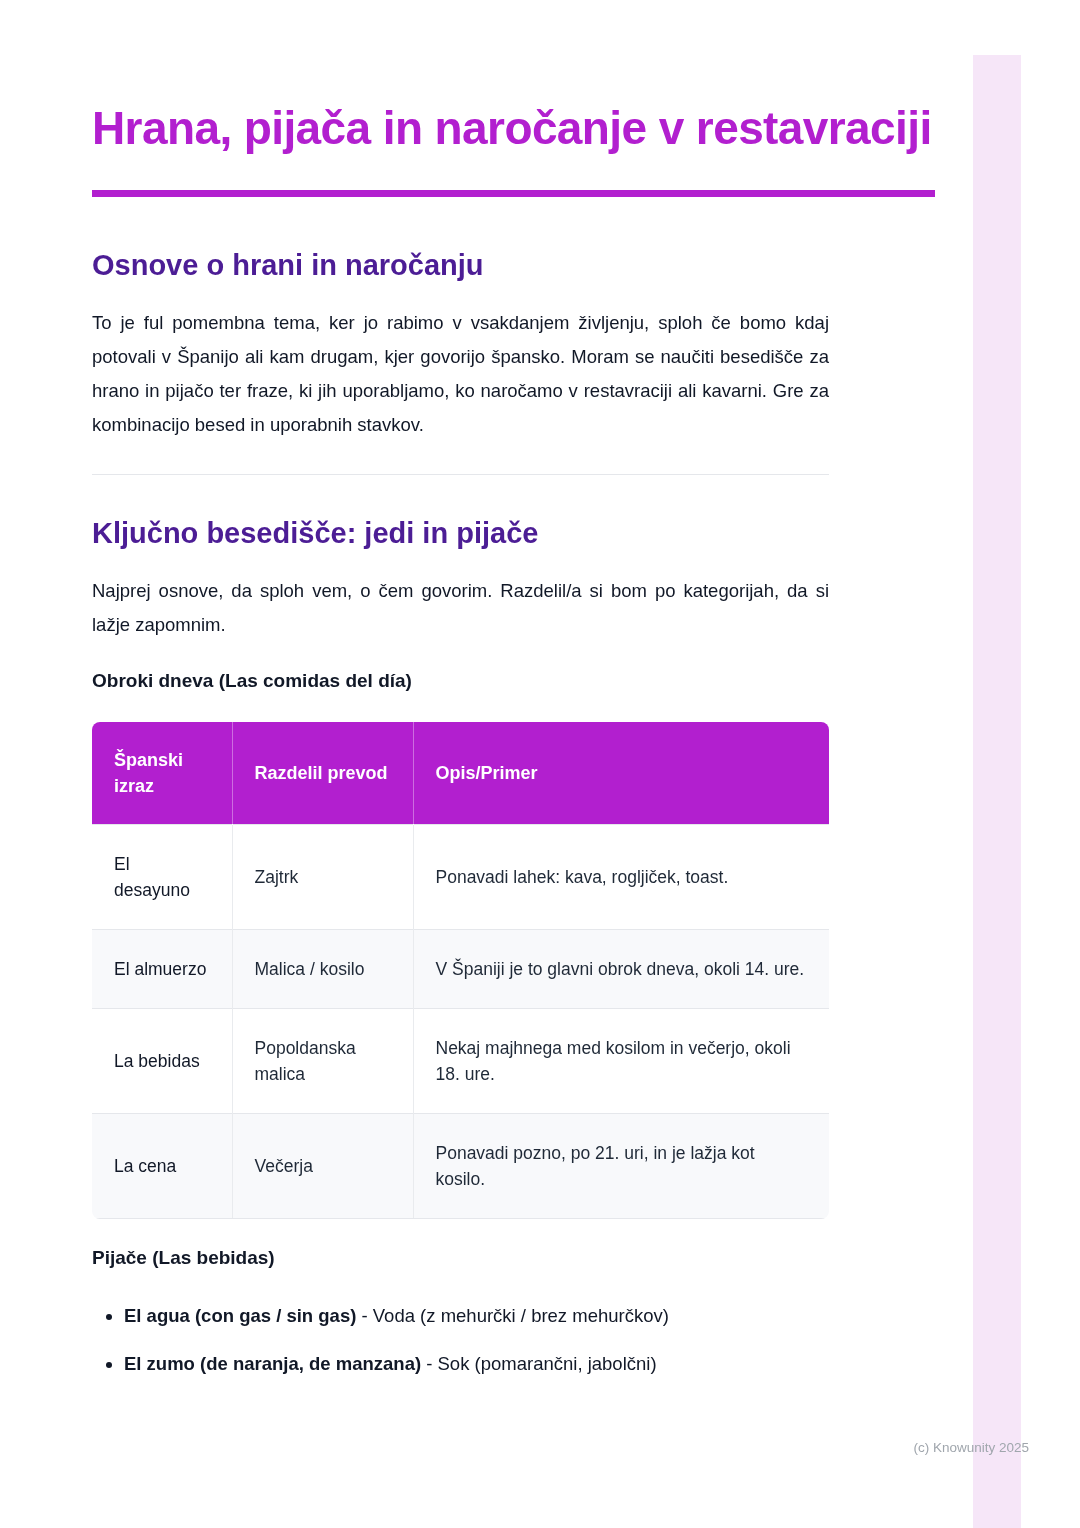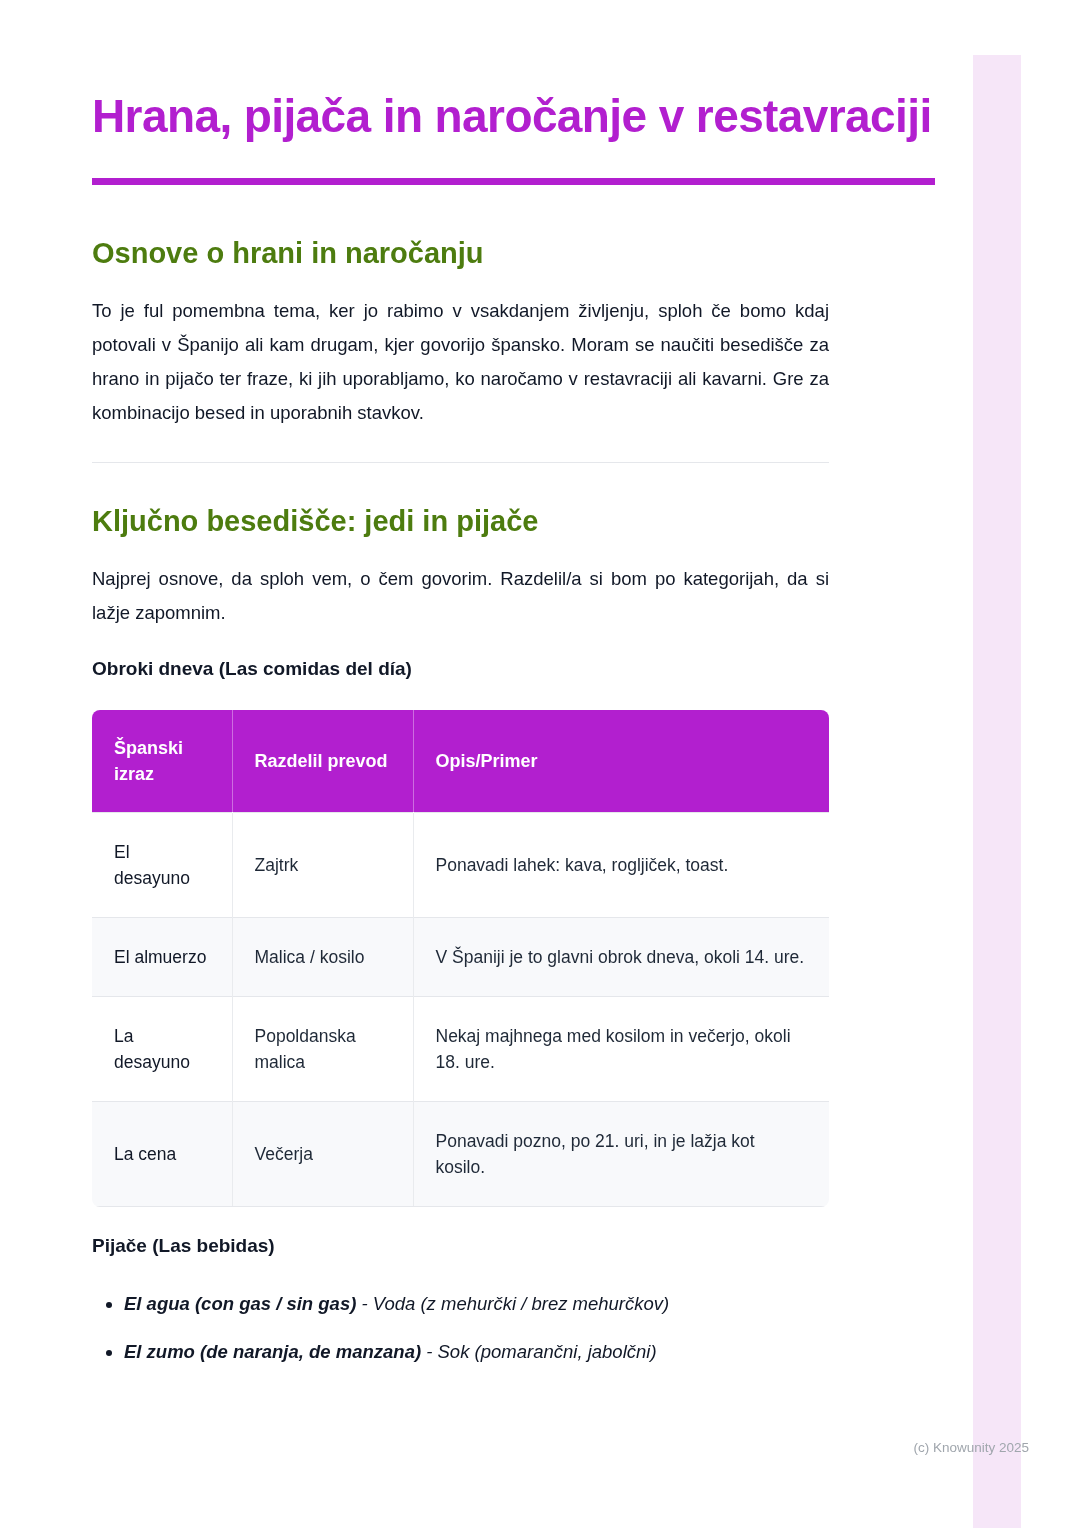--- a/index.html
+++ b/index.html
@@ -18,42 +18,42 @@
     top: 55px;
     right: 59px;
     width: 48px;
     height: 1473px;
     background: #f6e6f8;
     z-index: 0;
   }
   .content {
     position: absolute;
     left: 92px;
-    top: 88px;
+    top: 100px;
     width: 843px;
     z-index: 1;
   }
   .page-title {
     margin: 0;
     font-size: 46px;
     line-height: 1.26;
     font-weight: 800;
     letter-spacing: -0.6px;
     color: #b21fcf;
   }
   .title-rule {
     margin-top: 32px;
     height: 7px;
     width: 100%;
     background: #b21fcf;
   }
   .section-heading {
     font-size: 29px;
     font-weight: 700;
-    color: #4d7c0f;
+    color: #4c1d95;
     margin: 0 0 24px 0;
   }
   .section-heading.first { margin-top: 52px; }
   .section-heading.second { margin-top: 42px; }
   .body-text {
     width: 737px;
     margin: 0;
     font-size: 18.5px;
     line-height: 34px;
     color: #111827;
@@ -100,21 +100,20 @@
     line-height: 26px;
     color: #1f2937;
   }
   table.meals td + td { border-left: 1px solid #e9ebee; }
   table.meals tbody tr:nth-child(even) { background: #f8f9fb; }
   table.meals tbody tr:last-child td { border-bottom: 1px solid #e5e7eb; }
   table.meals td.es { font-weight: 400; color: #111827; }
   .drinks-list {
     margin: 32px 0 0 0;
     padding-left: 32px;
-    font-style: italic;
   }
   .drinks-list li {
     font-size: 18.5px;
     line-height: 30px;
     margin-bottom: 18px;
     color: #111827;
   }
   .term { font-weight: 700; }
   .footer-credit {
     position: absolute;
@@ -164,21 +163,21 @@
           <td class="es">El desayuno</td>
           <td>Zajtrk</td>
           <td>Ponavadi lahek: kava, rogljiček, toast.</td>
         </tr>
         <tr>
           <td class="es">El almuerzo</td>
           <td>Malica / kosilo</td>
           <td>V Španiji je to glavni obrok dneva, okoli 14. ure.</td>
         </tr>
         <tr>
-          <td class="es">La desayuno</td>
+          <td class="es">La bebidas</td>
           <td>Popoldanska malica</td>
           <td>Nekaj majhnega med kosilom in večerjo, okoli 18. ure.</td>
         </tr>
         <tr>
           <td class="es">La cena</td>
           <td>Večerja</td>
           <td>Ponavadi pozno, po 21. uri, in je lažja kot kosilo.</td>
         </tr>
       </tbody>
     </table>

